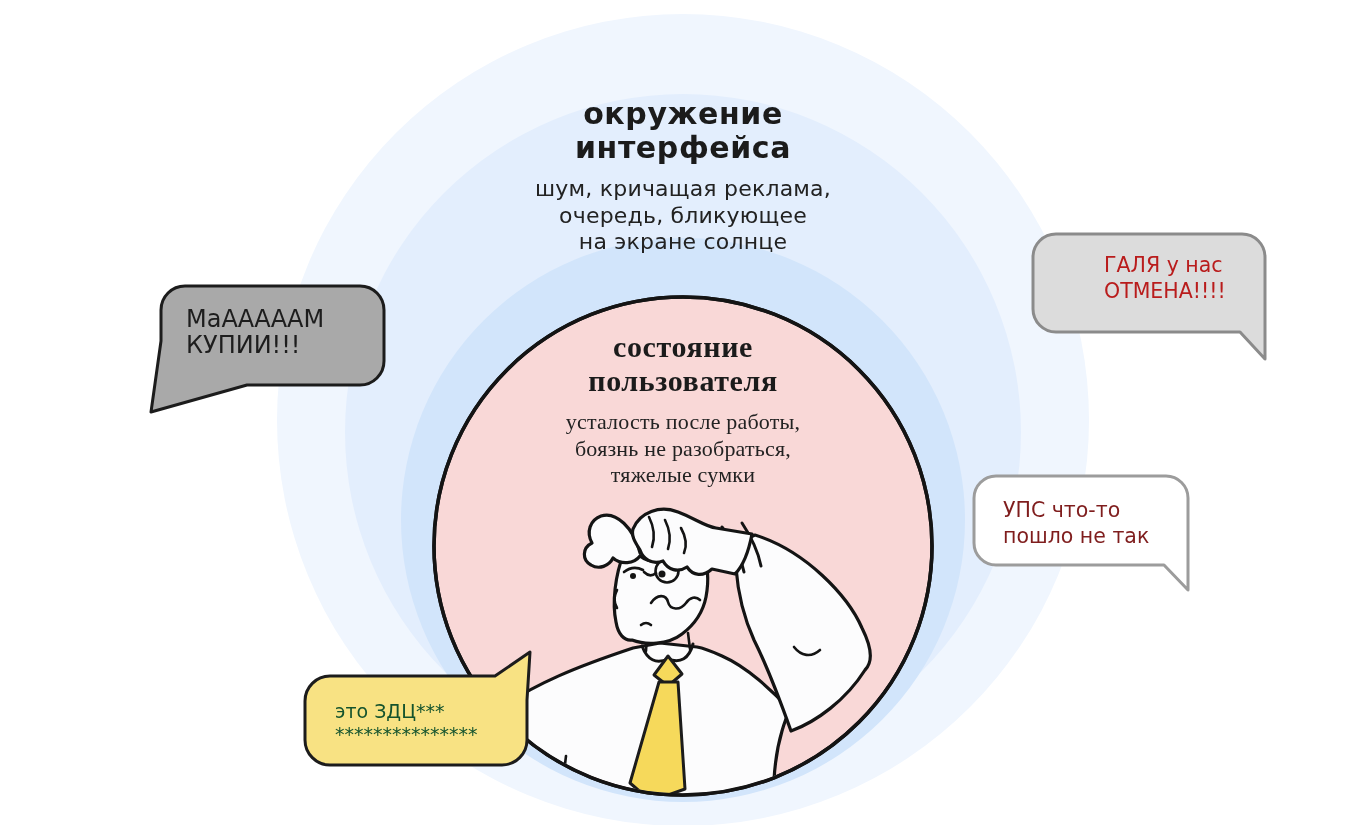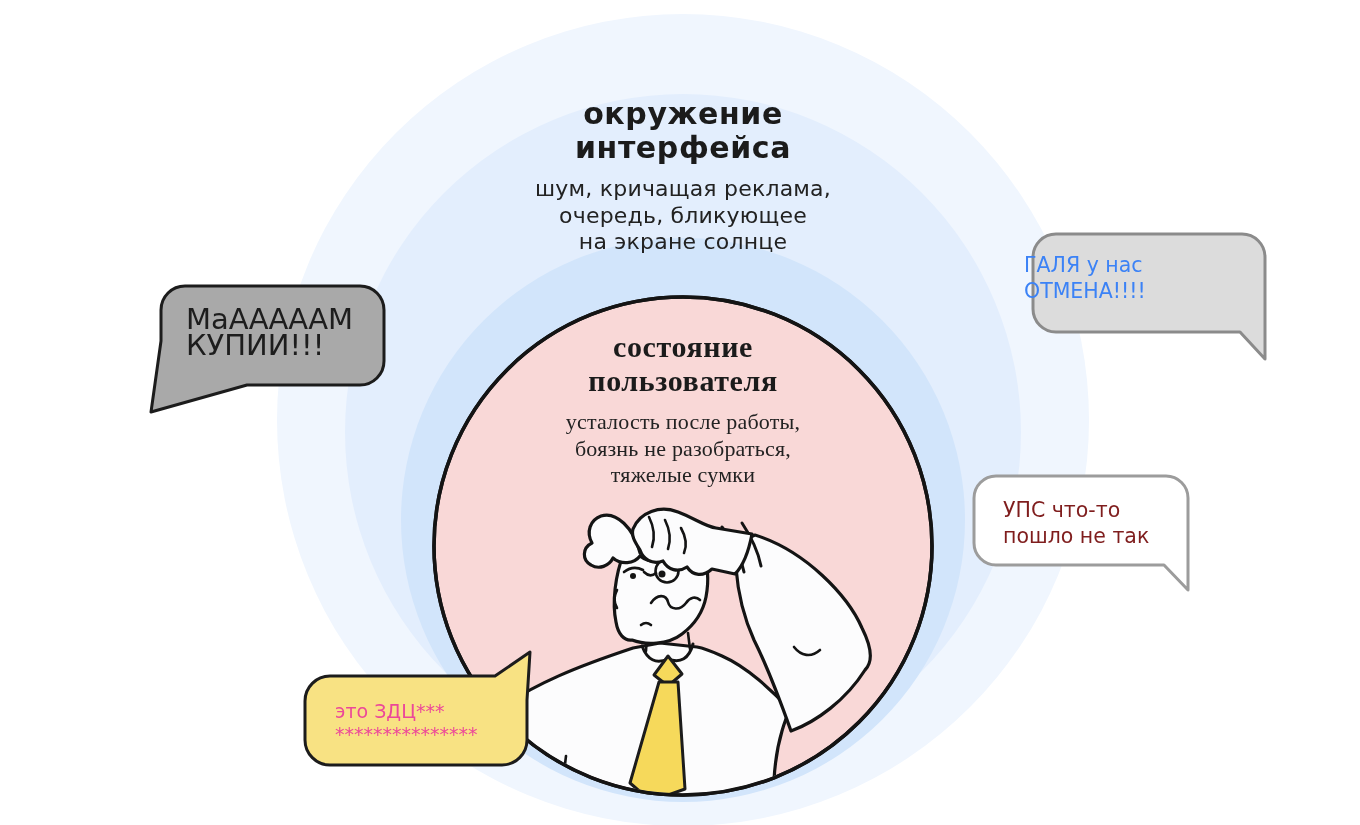--- a/index.html
+++ b/index.html
@@ -10,24 +10,24 @@
   svg.scene{position:absolute;left:0;top:0;}
   .pre{white-space:pre-line;}
   .label-block{position:absolute;text-align:center;}
   .label-block h2{
     margin:0;font-size:30px;line-height:34px;font-weight:700;letter-spacing:.6px;color:#1b1b1b;
   }
   .label-block p{
     margin:11px 0 0 0;font-size:22px;line-height:26.5px;font-weight:400;letter-spacing:.2px;color:#222;
   }
   .bubble-text{position:absolute;text-align:left;font-weight:400;}
-  .bubble-text.mam{left:186px;top:306px;width:190px;font-size:29px;line-height:26px;color:#1d1d1d;}
-  .bubble-text.galya{left:1024px;top:252px;width:200px;font-size:20.5px;line-height:26px;color:#3b82f6;}
+  .bubble-text.mam{left:186px;top:306px;width:190px;font-size:24px;line-height:26px;color:#1d1d1d;}
+  .bubble-text.galya{left:1104px;top:252px;width:200px;font-size:20.5px;line-height:26px;color:#b91c1c;}
   .bubble-text.ups{left:1003px;top:497px;width:190px;font-size:20.5px;line-height:26px;color:#7f1d1d;}
-  .bubble-text.zdc{left:335px;top:700px;width:190px;font-size:19px;line-height:23px;color:#ec4899;}
+  .bubble-text.zdc{left:335px;top:700px;width:190px;font-size:19px;line-height:23px;color:#14532d;}
   
   .ln{fill:none;stroke:#141414;stroke-width:3;stroke-linecap:round;stroke-linejoin:round;}
   .ln-thin{fill:none;stroke:#141414;stroke-width:2.6;stroke-linecap:round;stroke-linejoin:round;}
   .shape{stroke:#141414;stroke-width:3.2;stroke-linecap:round;stroke-linejoin:round;fill:#fcfcfd;}
   .bub{stroke-width:3;stroke-linejoin:round;stroke-linecap:round;}
   .bub.dark{stroke:#1c1c1c;}
   .bub.mid{stroke:#8b8b8b;}
   .bub.light{stroke:#9c9c9c;}
 </style>
 </head>

